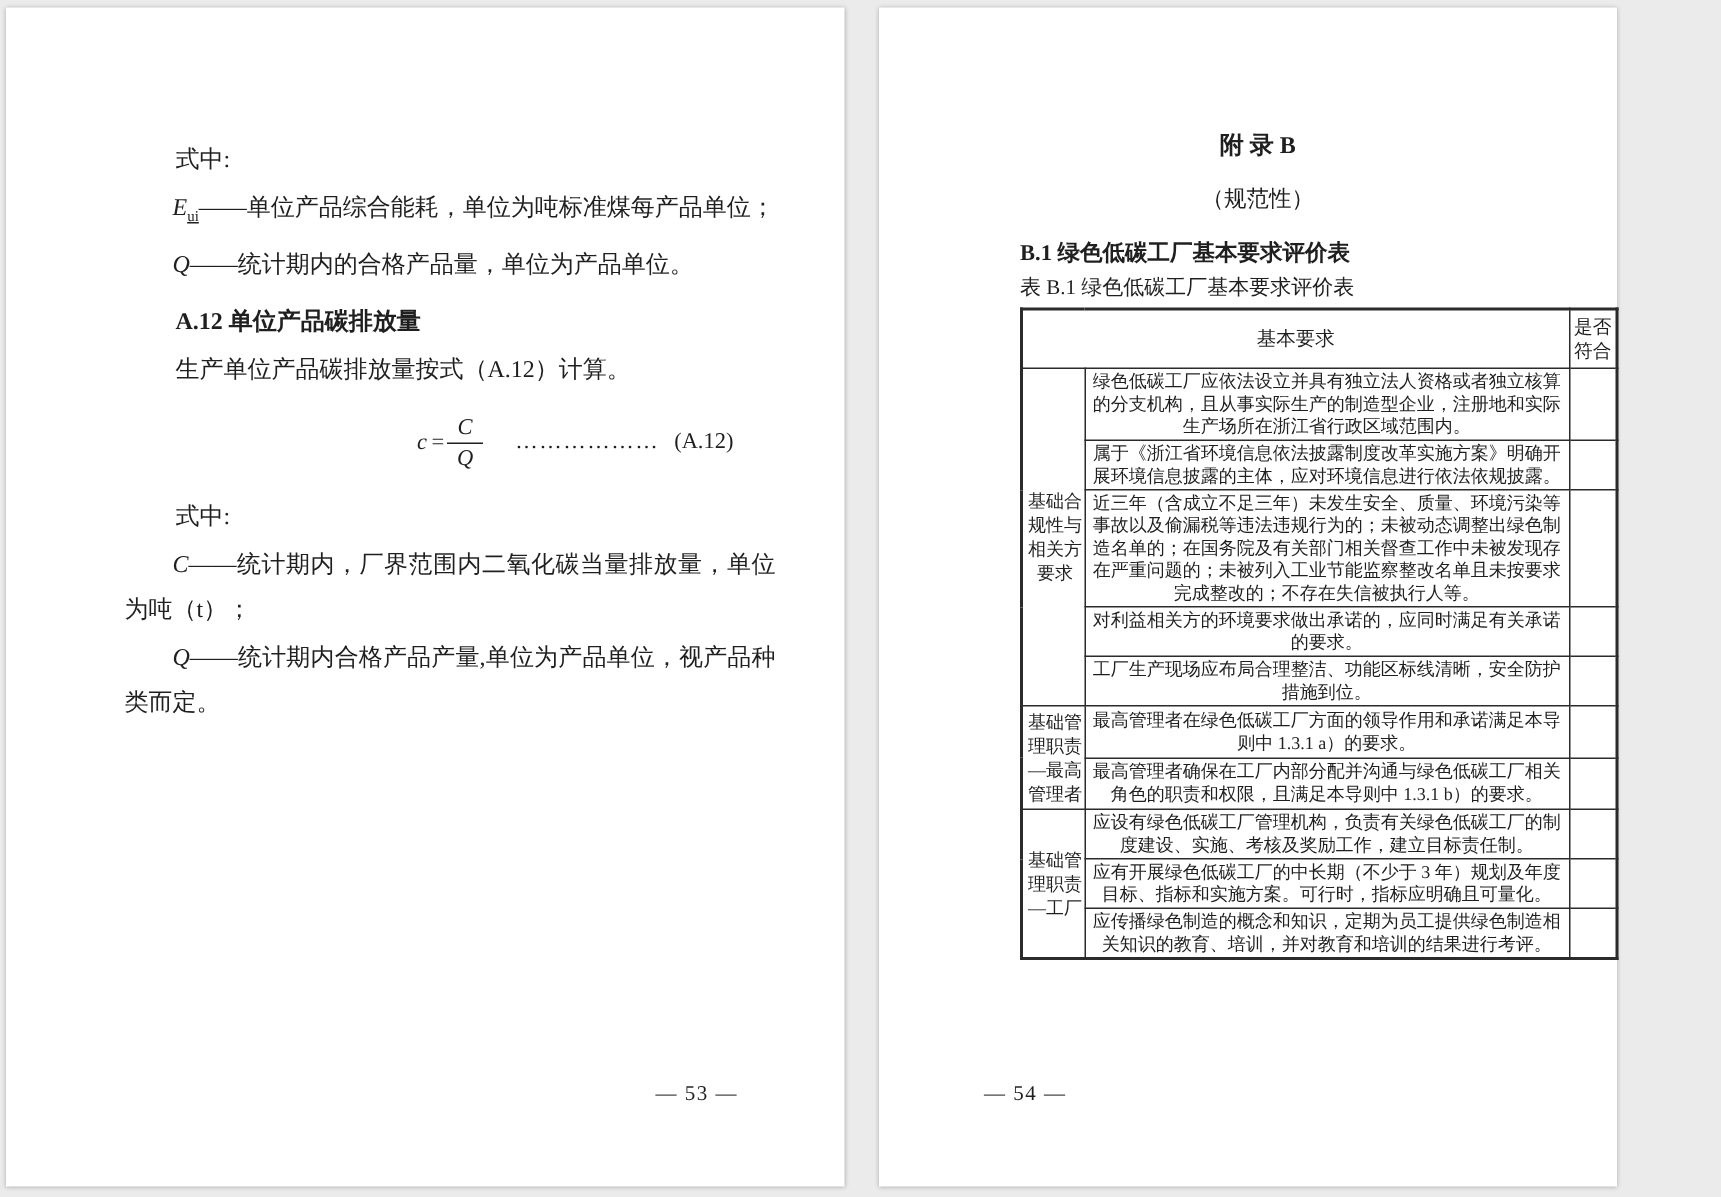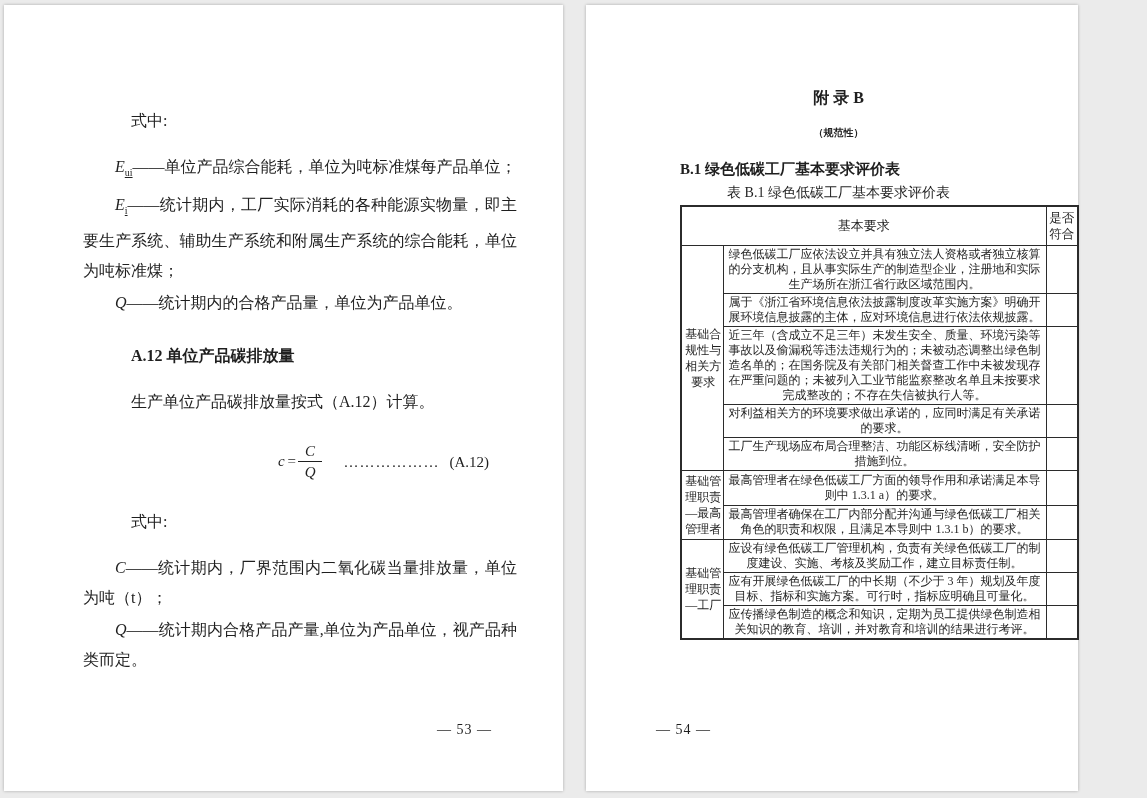--- a/index.html
+++ b/index.html
@@ -8,21 +8,21 @@
     font-family:"Liberation Serif","DejaVu Serif",serif;color:#1f1f1f;
   }
   .page{
     position:absolute;top:5px;height:786px;background:#ffffff;box-sizing:border-box;
     box-shadow:0 0 3px rgba(0,0,0,0.28);
   }
   .page-left{left:4px;width:559px;padding:85px 46px 0 79px;}
   .page-right{left:586px;width:492px;padding:83px 81px 0 94px;}
 
   
-  .body-text p{margin:16px;font-size:16px;line-height:30px;text-align:justify;}
+  .body-text p{margin:2px;font-size:16px;line-height:30px;text-align:justify;}
   .indent{text-indent:32px;}
   .def{margin:2px 0 !important;}
   .def em{font-style:italic;font-family:"Liberation Serif",serif;}
   .def sub{font-size:10px;text-decoration:underline;}
   .hd-a12{font-weight:700;}
   .formula-row{position:relative;height:58px;display:flex;align-items:center;justify-content:center;
     font-size:15px;margin:4px 0 6px;}
   .formula-main{display:flex;align-items:center;}
   .formula-main .var{font-style:italic;margin-right:3px;}
   .frac{display:inline-block;text-align:center;font-style:italic;line-height:18px;margin-left:2px;}
@@ -32,25 +32,25 @@
     display:flex;align-items:center;font-size:15px;}
   .f-dots{letter-spacing:1px;margin-right:10px;}
 
   .folio{position:absolute;top:717px;font-size:14px;letter-spacing:1px;}
   .folio-53{left:433px;}
   .folio-54{left:70px;}
 
   
   .center{text-align:center;}
   .hd-app{font-size:16px;font-weight:700;line-height:20px;margin:0 0 15px;}
-  .hd-norm{font-size:10px;font-weight:700;line-height:20px;margin:0 0 13px;}
+  .hd-norm{font-size:15px;font-weight:400;line-height:20px;margin:0 0 13px;}
   .hd-subj{font-size:16px;font-weight:700;line-height:20px;margin:0 0 8px;}
   .hd-b1{font-size:15px;font-weight:700;line-height:20px;margin:16px 0 5px;text-align:left;}
   .intro{font-size:14.5px;line-height:22px;margin:0 0 4px;text-indent:15px;text-align:justify;}
-  .tbl-caption{font-size:14px;line-height:18px;margin:0 0 3px;text-align:center;}
+  .tbl-caption{font-size:14px;line-height:18px;margin:0 0 3px;text-align:left;}
 
   table.req-table{border-collapse:collapse;width:397px;table-layout:fixed;
     border:2px solid #2b2b2b;}
   table.req-table td,table.req-table th{border:1px solid #2b2b2b;vertical-align:middle;
     font-weight:normal;text-align:center;}
   th.h-req{font-size:13px;font-weight:700;text-align:center;padding:4px 2px;line-height:16px;}
   th.h-status{font-size:12.5px;font-weight:700;text-align:center;padding:3px 2px;line-height:16px;}
   td.group{font-size:12px;line-height:16px;padding:2px 1px 2px 3px;text-align:left;font-family:Liberation Serif, serif;}
   td.req{font-size:12px;line-height:15px;padding:1px 4px;text-align:justify;}
   td.status{padding:0;}
@@ -62,23 +62,20 @@
 <body>
 
 <div class="canvas">
 
   <div class="page page-left body-text">
 
     <p class="indent">式中:</p>
 
     <p class="def indent">
       <em>E</em><sub>ui</sub><span>——单位产品综合能耗，单位为吨标准煤每产品单位；</span>
-    </p>
-    <p class="def indent">
-      <em>E</em><sub>i</sub><span>——统计期内，工厂实际消耗的各种能源实物量，即主要生产系统、辅助生产系统和附属生产系统的综合能耗，单位为吨标准煤；</span>
     </p>
     <p class="def indent">
       <em>Q</em><sub></sub><span>——统计期内的合格产品量，单位为产品单位。</span>
     </p>
 
     <p class="hd-a12 indent">A.12 单位产品碳排放量</p>
 
     <p class="indent">生产单位产品碳排放量按式（A.12）计算。</p>
 
     <div class="formula-row">

